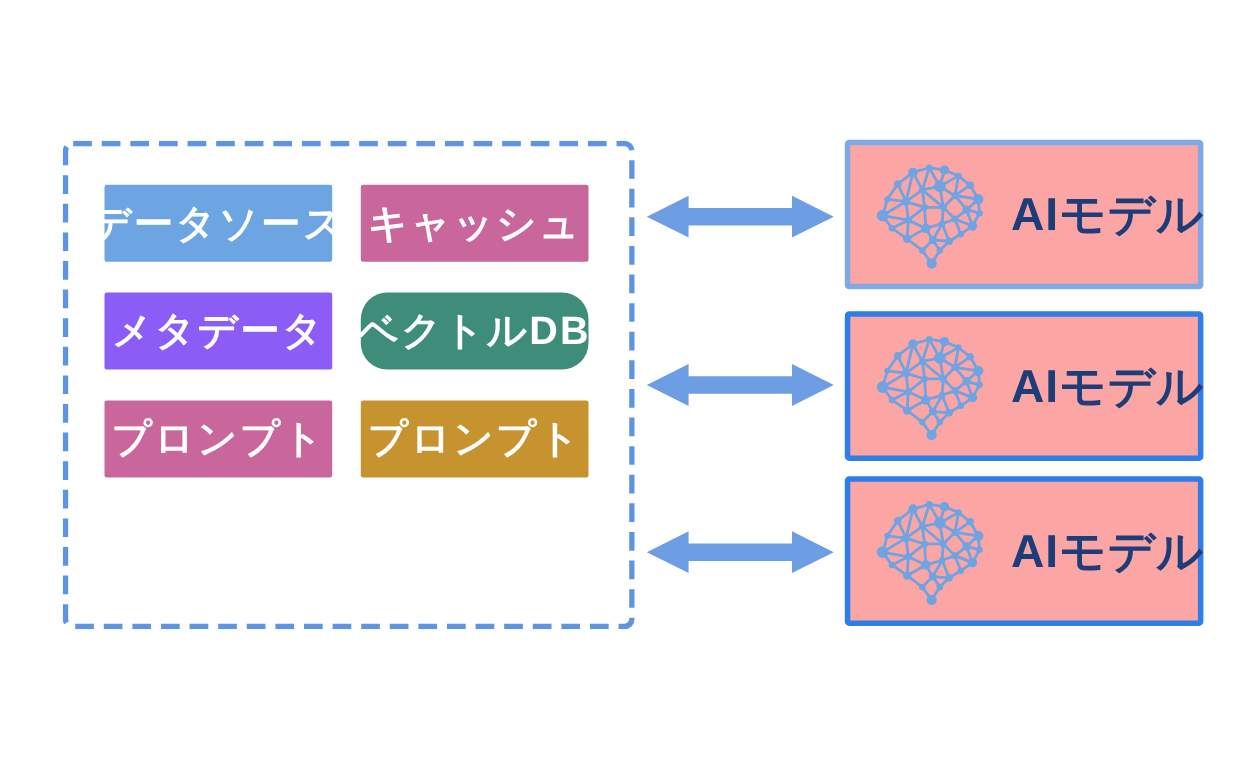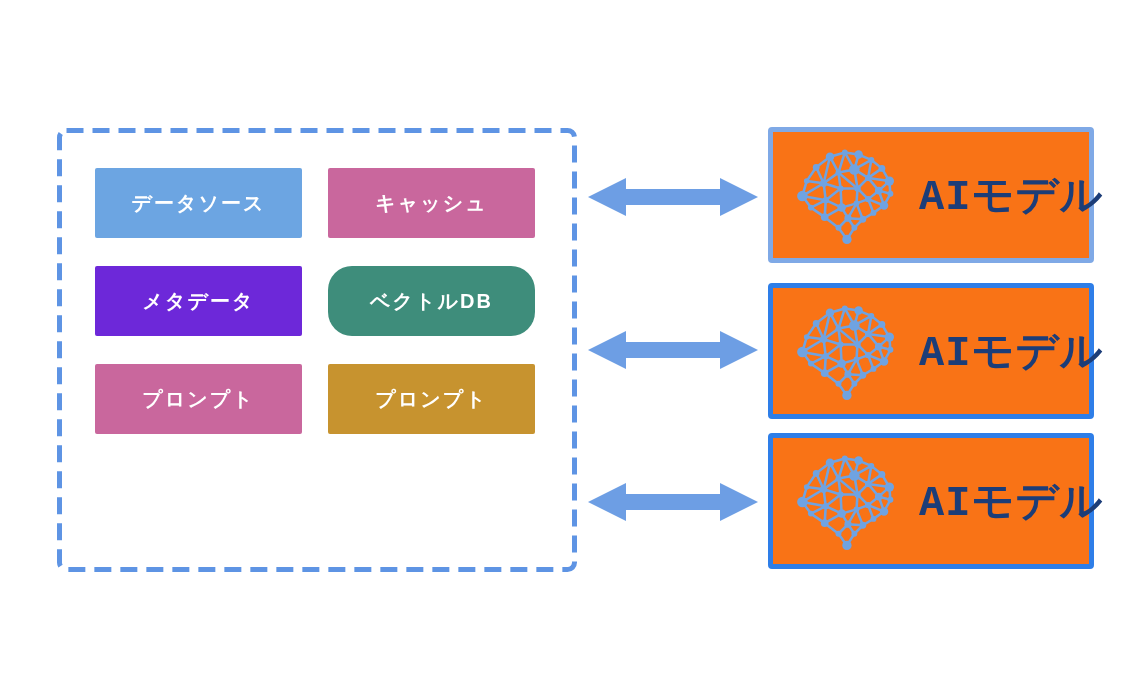--- a/index.html
+++ b/index.html
@@ -38,21 +38,21 @@
     grid-template-columns: 207px 207px;
     grid-auto-rows: 70px;
     column-gap: 26px;
     row-gap: 28px;
   }
   .chip {
     display: flex;
     align-items: center;
     justify-content: center;
     color: #ffffff;
-    font-size: 20px;
+    font-size: 36px;
     font-weight: bold;
     letter-spacing: 2px;
     border-radius: 2px;
     white-space: nowrap;
   }
 
   
   .arrow {
     position: absolute;
     left: 588px;
@@ -60,27 +60,26 @@
   }
   .arrow-0 { top: 177px; }
   .arrow-1 { top: 330px; }
   .arrow-2 { top: 482px; }
 
   
   .ai-box {
     position: absolute;
     left: 768px;
     width: 326px; height: 136px;
-    background: #f97316;
+    background: #fca5a5;
     border: 5px solid #2E7EE8;
     border-radius: 4px;
     display: flex;
     align-items: center;
     padding-left: 22px;
-    font-family: Liberation Mono, monospace;
   }
   .ai-box-0 { top: 127px; }
   .ai-box-1 { top: 283px; }
   .ai-box-2 { top: 433px; }
   .brain-svg {
     width: 106px; height: 106px;
     flex: 0 0 auto;
     margin-top: 4px;
   }
   .ai-label {
@@ -181,21 +180,21 @@
 
 <div class="canvas">
 
   <div class="dashed-box">
     <svg class="dash-rect" viewBox="0 0 520 444" preserveAspectRatio="none">
       <rect x="2.5" y="2.5" width="515" height="439" rx="7" style="stroke: rgb(94, 148, 228);"></rect>
     </svg>
     <div class="chip-grid">
       <div class="chip" style="background-color: rgb(108, 165, 226);">データソース</div>
       <div class="chip" style="background-color: rgb(201, 103, 157);">キャッシュ</div>
-      <div class="chip" style="background-color: #6d28d9; font-family: Liberation Serif, serif;">メタデータ</div>
+      <div class="chip" style="background-color: #8b5cf6; font-family: Liberation Serif, serif;">メタデータ</div>
       <div class="chip" style="background-color: rgb(62, 141, 123); border-radius: 24px;">ベクトルDB</div>
       <div class="chip" style="background-color: rgb(201, 103, 157);">プロンプト</div>
       <div class="chip" style="background-color: rgb(199, 147, 47);">プロンプト</div>
     </div>
   </div>
 
   <svg class="arrow arrow-0" viewBox="0 0 170 40">
     <use href="#dbl-arrow-def" style="fill: rgb(109, 158, 228);"></use>
   </svg>
   <svg class="arrow arrow-1" viewBox="0 0 170 40">

